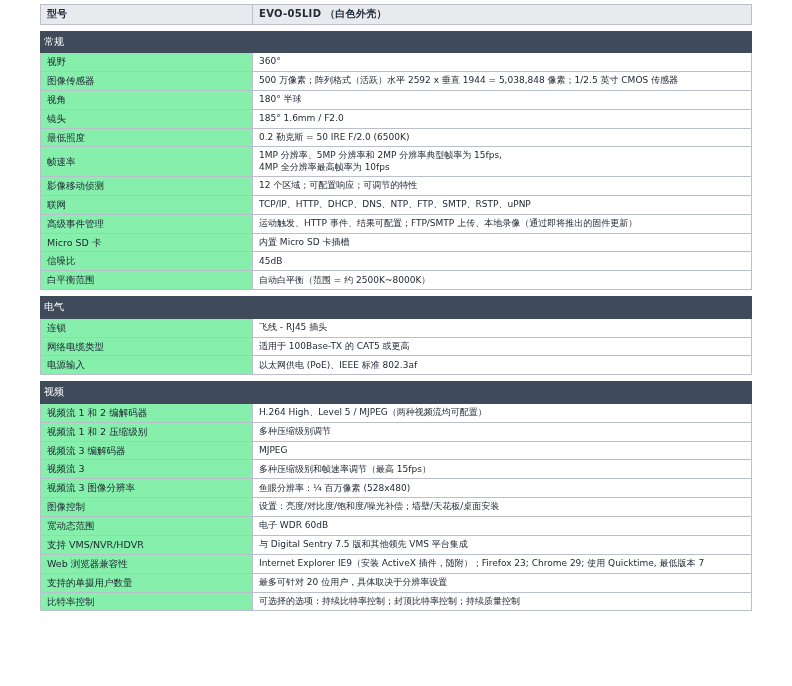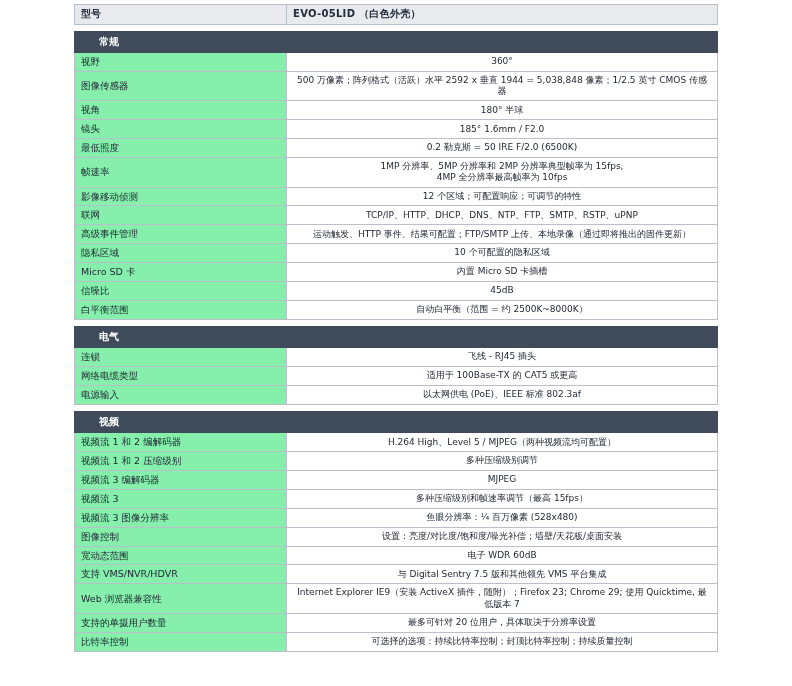--- a/index.html
+++ b/index.html
@@ -8,21 +8,21 @@
     background: #ffffff;
   }
   body {
     width: 792px;
     height: 686px;
     font-family: "DejaVu Sans", "Liberation Sans", sans-serif;
     font-size: 9.5px;
     color: #1a1a2e;
   }
   .spec-sheet {
-    width: 644px;
+    width: 712px;
     margin: 0 auto;
     padding-top: 4px;
     box-sizing: border-box;
   }
   table.spec-table {
     width: 100%;
     border-collapse: collapse;
     table-layout: fixed;
   }
   table.spec-table td {
@@ -44,35 +44,34 @@
     background: #e8eaee;
     text-align: left;
     font-weight: bold;
     color: #222b3a;
     font-size: 10px;
     letter-spacing: 0.3px;
   }
   tr.section-row td {
     background: #3f4a5a;
     color: #ffffff;
-    font-weight: bold;
+    font-weight: normal;
     font-size: 10px;
-    padding: 4px 24px;
+    padding: 4px 3px;
     border: 1px solid #3f4a5a;
   }
   tr.spec-row td.label {
     background: #86efac;
     color: #1c2430;
     text-align: left;
     font-size: 9.5px;
   }
   tr.spec-row td.value {
     background: #ffffff;
     color: #1c2430;
-    text-align: center;
     font-size: 9px;
   }
 </style>
 </head>
 <body>
 
 <div class="spec-sheet">
   <table class="spec-table">
     <colgroup>
       <col class="label-col">
@@ -127,24 +126,20 @@
           </tr>
           <tr class="spec-row">
             <td class="label">联网</td>
             <td class="value">TCP/IP、HTTP、DHCP、DNS、NTP、FTP、SMTP、RSTP、uPNP</td>
           </tr>
           <tr class="spec-row">
             <td class="label">高级事件管理</td>
             <td class="value">运动触发、HTTP 事件、结果可配置；FTP/SMTP 上传、本地录像（通过即将推出的固件更新）</td>
           </tr>
           <tr class="spec-row">
-            <td class="label">隐私区域</td>
-            <td class="value">10 个可配置的隐私区域</td>
-          </tr>
-          <tr class="spec-row">
             <td class="label">Micro SD 卡</td>
             <td class="value">内置 Micro SD 卡插槽</td>
           </tr>
           <tr class="spec-row">
             <td class="label">信噪比</td>
             <td class="value">45dB</td>
           </tr>
           <tr class="spec-row">
             <td class="label">白平衡范围</td>
             <td class="value">自动白平衡（范围 = 约 2500K~8000K）</td>

